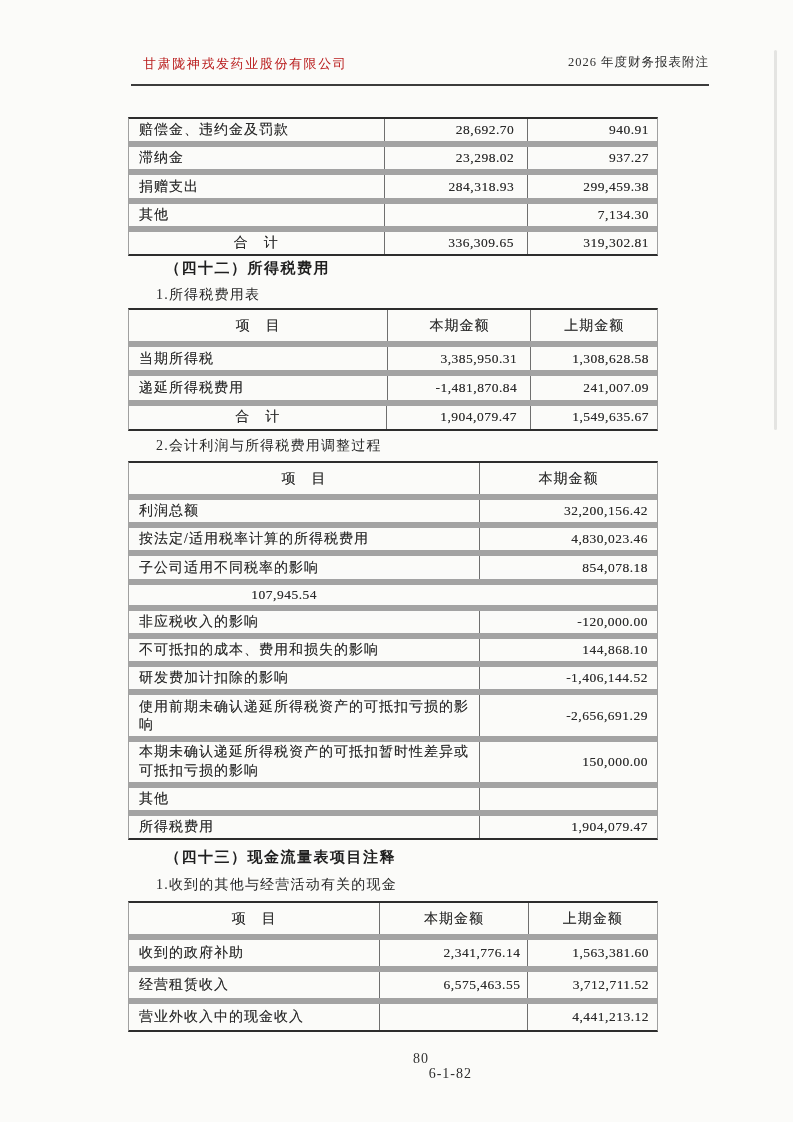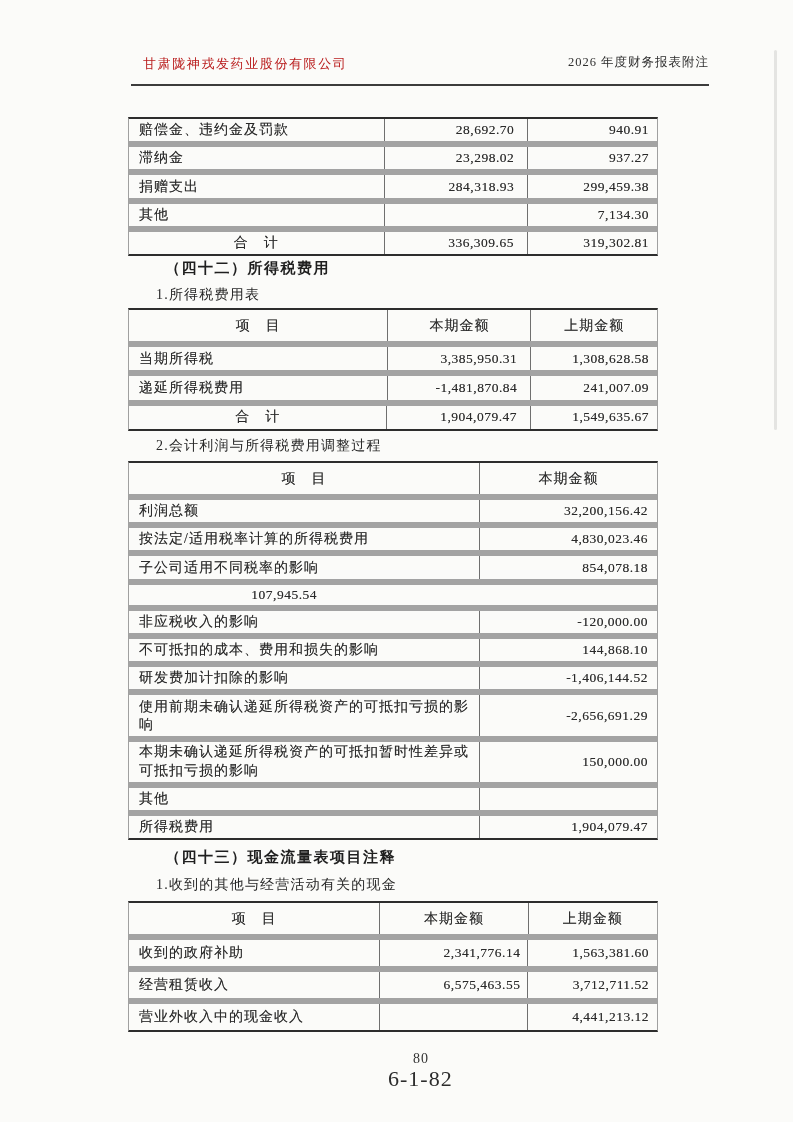--- a/index.html
+++ b/index.html
@@ -61,21 +61,21 @@
   .td.wrap{ white-space:normal; line-height:1.32; padding-top:2px; padding-bottom:2px; }
 
   
   .t1 .c1{ width:284px; } .t1 .c2{ width:156px; padding-right:13px;padding-left:20px; } .t1 .c3{ width:144px; padding-right:8px; }
   .t2 .c1{ width:286px; } .t2 .c2{ width:158px; padding-right:13px; } .t2 .c3{ width:140px; padding-right:8px; }
   .t3 .c1{ width:387px; } .t3 .c2{ width:197px; padding-right:9px; }
   .t4 .c1{ width:277px; } .t4 .c2{ width:164px; padding-right:7px; } .t4 .c3{ width:143px; padding-right:8px; }
   .td.hcell{ justify-content:center; padding-right:0 !important; font-size:14px; }
 
   .footer-num{ left:391px; top:1051px; width:60px; text-align:center; font-size:14px; letter-spacing:1px; color:#333; }
-  .footer-code{ left:388px; top:1066px; width:84px; text-align:left; font-size:22px; letter-spacing:1px; color:#2c2c2c; }
+  .footer-code{ left:388px; top:1066px; width:84px; text-align:right; font-size:14px; letter-spacing:1px; color:#2c2c2c; }
 </style>
 </head>
 <body>
 
 <div class="page">
 
   <div class="scan-streak"></div>
 
   <div class="txt hdr-left">甘肃陇神戎发药业股份有限公司</div>
   <div class="txt hdr-right">2026 年度财务报表附注</div>

